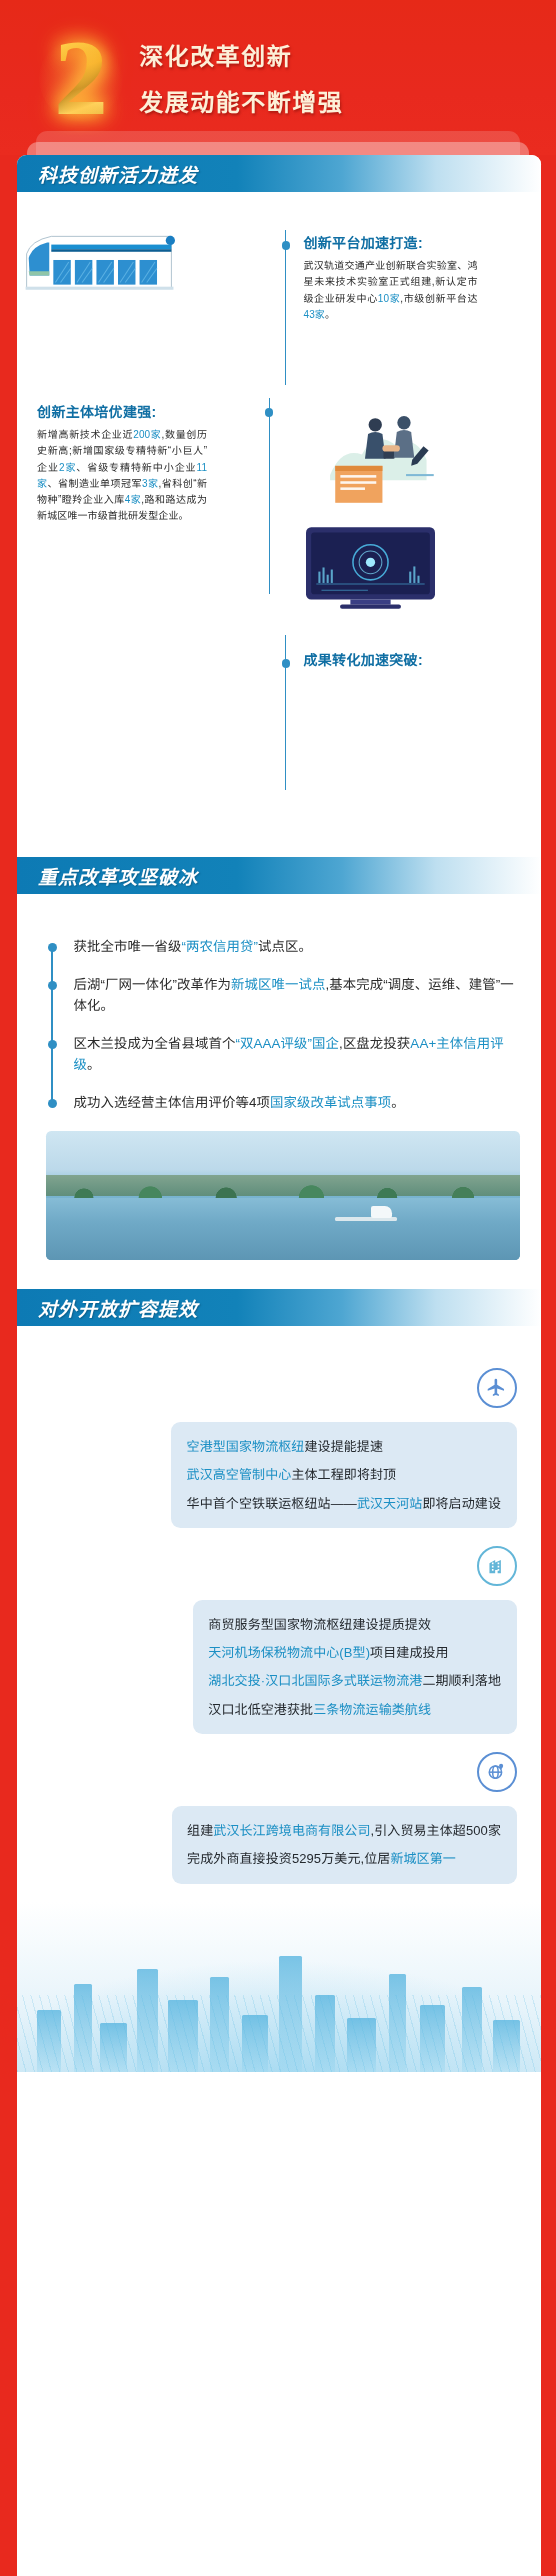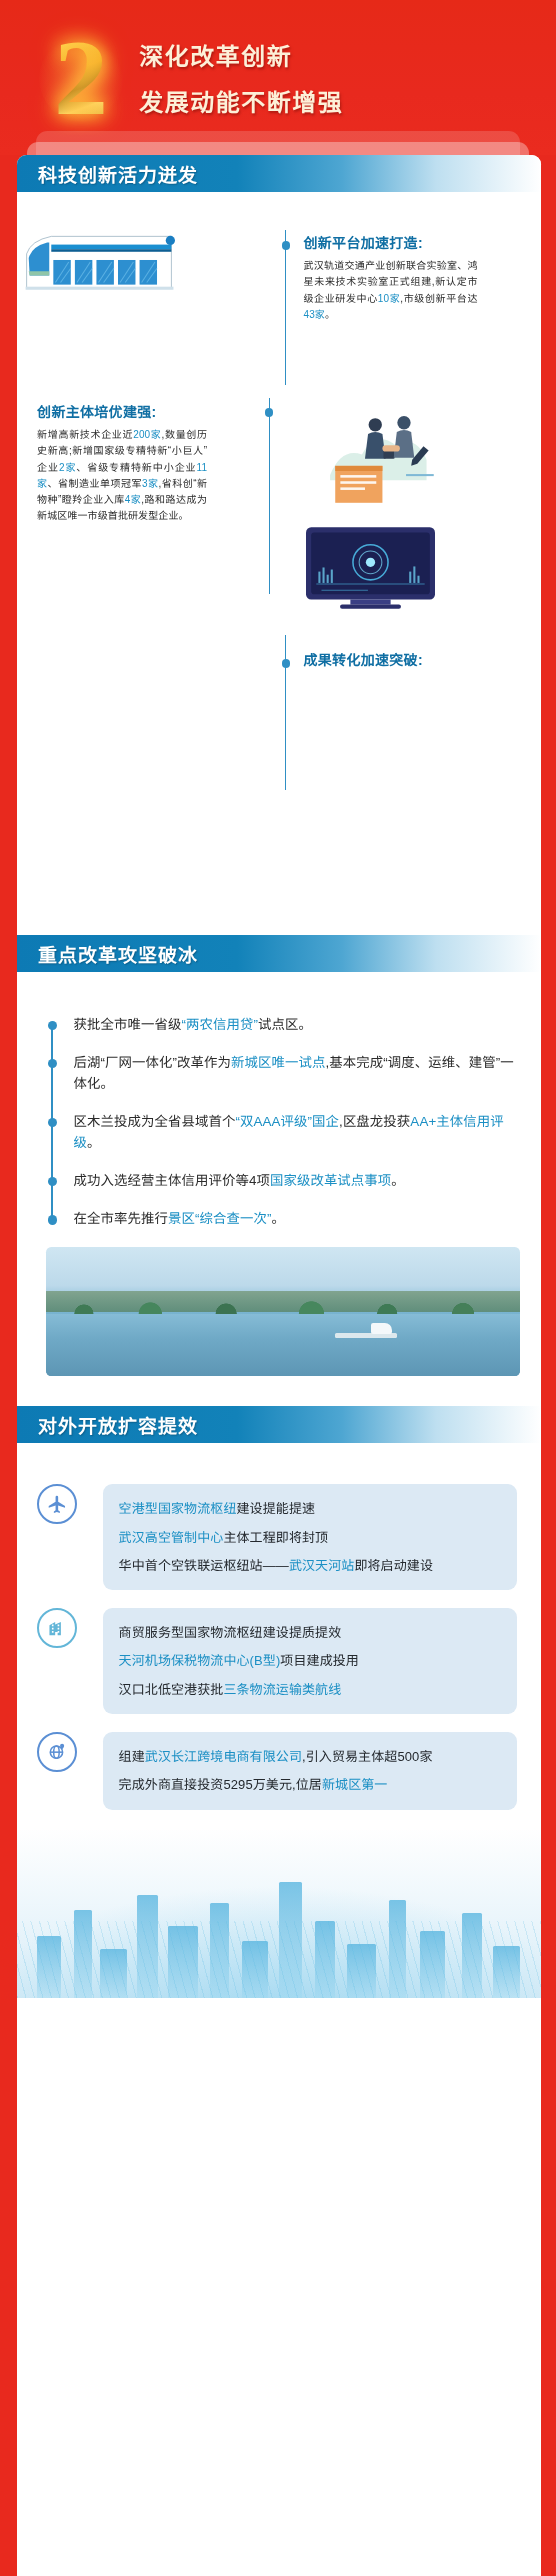--- a/index.html
+++ b/index.html
@@ -106,20 +106,21 @@
     display: flex;
     align-items: center;
     padding-left: 21.6px;
   }
   .section-bar .bar-text {
     font-size: 19px;
     font-weight: 700;
     letter-spacing: 1px;
     color: #ffffff;
     text-shadow: 1px 1px 1.5px rgba(8,58,86,.45);
+    font-style: italic;
   }
 
   
   .s1 { position: relative; padding: 0 0 20.6px 0; }
 
   .train-art {
     position: absolute;
     left: 4.1px; top: 30px;
     width: 155px; height: 77px;
   }
@@ -234,23 +235,24 @@
   .lake-photo .boat {
     position: absolute; right: 27%; bottom: 33%;
     width: 20.6px; height: 11.3px;
     background: #f4f8fa; border-radius: 2.1px 7.2px 2.1px 2.1px;
   }
 
   
   .s3 { position: relative; padding: 24px 0 0 0; }
   .card-row {
     display: flex;
-    align-items: flex-start;
+    align-items: flex-end;
     margin: 17.5px 24px 0 20.6px;
-    gap: 26px;
+    gap: 14px;
+    flex-direction: column;
   }
   .card-icon {
     flex: 0 0 40px;
     width: 40px; height: 40px;
     border-radius: 50%;
     border: 2.6px solid #5b97d8;
     display: flex; align-items: center; justify-content: center;
     color: #5b97d8;
   }
   .card-icon.teal { border-color: #63b6d8; color: #63b6d8; }
@@ -324,21 +326,21 @@
   <div class="sheet-wrap">
     <div class="sheet-shadow-a"></div>
     <div class="sheet-shadow-b"></div>
 
     <div class="sheet">
 
       <div class="section-bar">
         <span class="bar-text">科技创新活力迸发</span>
       </div>
 
-      <div class="s1" style="height:743px;">
+      <div class="s1" style="height:665px;">
 
         <svg class="train-art" viewBox="0 0 300 150">
           <path d="M10 128 L10 62 Q18 36 58 28 L292 28 L292 128 Z" fill="#ffffff" stroke="#9fb6c4" stroke-width="1.6"></path>
           <rect x="58" y="44" width="234" height="9" fill="#1a8fd1"></rect>
           <rect x="58" y="53" width="234" height="5" fill="#0e5f93"></rect>
           <circle cx="290" cy="36" r="9" fill="#1a7ec2"></circle>
           <g fill="#2d8fd0">
             <rect x="62" y="74" width="34" height="48"></rect>
             <rect x="104" y="74" width="34" height="48"></rect>
             <rect x="146" y="74" width="34" height="48"></rect>
@@ -455,24 +457,20 @@
           <div class="bullet-item">
             <span class="bdot"></span>
             <div class="btext">区木兰投成为全省县域首个<span class="hl">“双AAA评级”国企</span>,区盘龙投获<span class="hl">AA+主体信用评级</span>。</div>
           </div>
 
           <div class="bullet-item">
             <span class="bdot"></span>
             <div class="btext">成功入选经营主体信用评价等4项<span class="hl">国家级改革试点事项</span>。</div>
           </div>
 
-          <div class="bullet-item">
-            <span class="bdot"></span>
-            <div class="btext">在全市率先推行<span class="hl">景区“综合查一次”</span>。</div>
-          </div>
         </div>
 
         <div class="lake-photo">
           <div class="skyline"></div>
           <div class="trees"></div>
           <div class="water"></div>
           <div class="pier"></div>
           <div class="boat"></div>
         </div>
       </div>
@@ -498,20 +496,21 @@
 
         <div class="card-row">
           <div class="card-icon teal">
             <svg width="19.6" height="19.6" viewBox="0 0 24 24" fill="currentColor" aria-hidden="true">
               <path d="M3 21V9l7-4v3l7-3v16h-4v-4h-3v4H3zm3-3h2v-2H6v2zm0-4h2v-2H6v2zm0-4h2V8H6v2zm7 8h2v-2h-2v2zm0-4h2v-2h-2v2zm0-4h2V8h-2v2z"></path>
             </svg>
           </div>
           <div class="card-body">
             <p>商贸服务型国家物流枢纽建设提质提效</p>
             <p><span class="hl">天河机场保税物流中心(B型)</span>项目建成投用</p>
+            <p><span class="hl">湖北交投·汉口北国际多式联运物流港</span>二期顺利落地</p>
             <p>汉口北低空港获批<span class="hl">三条物流运输类航线</span></p>
           </div>
         </div>
 
         <div class="card-row">
           <div class="card-icon blue2">
             <svg width="20.6" height="20.6" viewBox="0 0 24 24" fill="none" stroke="currentColor" stroke-width="1.8" aria-hidden="true">
               <circle cx="11" cy="13" r="7.2"></circle>
               <ellipse cx="11" cy="13" rx="3.2" ry="7.2"></ellipse>
               <line x1="4" y1="13" x2="18.2" y2="13"></line>

